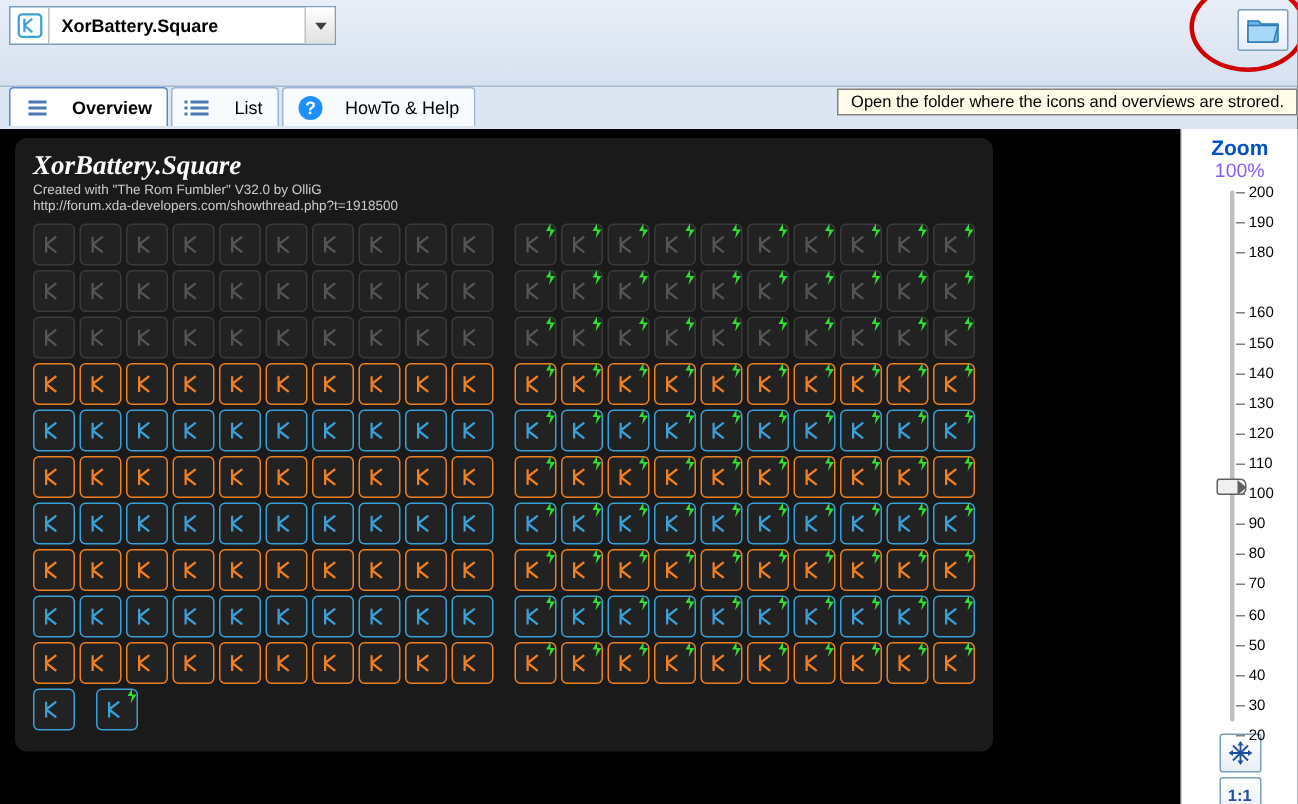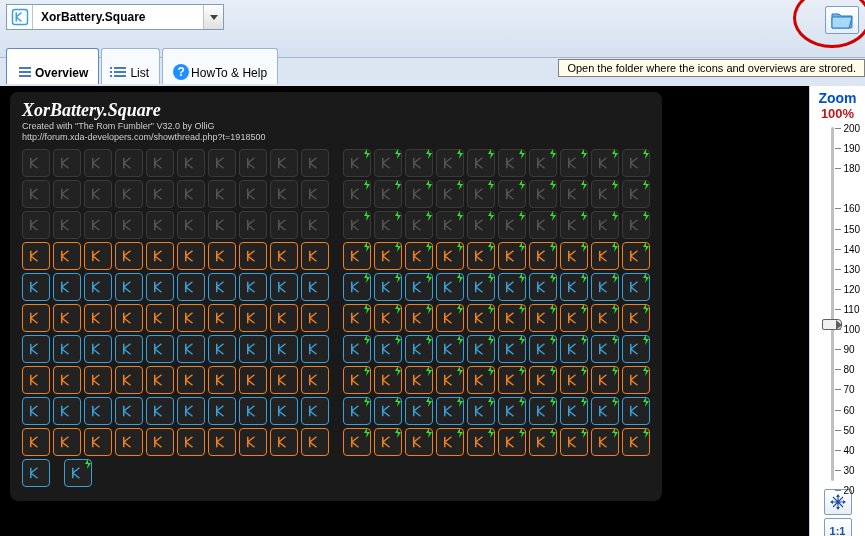--- a/index.html
+++ b/index.html
@@ -6,21 +6,21 @@
 body { font-family: Tahoma, Arial, sans-serif; font-size: 12px; background: #dce5f2; width: 865px; height: 536px; overflow: hidden; position: relative; }
 .top-bar { height: 58px; background: linear-gradient(#e8eef7, #d6e1f0); border-bottom: 1px solid #a8b8d0; padding: 4px 6px; display: flex; align-items: flex-start; justify-content: space-between; }
 .dropdown-wrap { display: flex; align-items: center; border: 1px solid #7b9ebd; background: #fff; height: 26px; }
 .dd-icon { width: 26px; height: 24px; display: flex; align-items: center; justify-content: center; border-right: 1px solid #c0c0c0; }
 .dd-icon svg { width: 18px; height: 18px; }
 .dd-text { padding: 0 8px; width: 170px; font-weight: bold; font-size: 12px; }
 .dd-arrow { width: 20px; height: 24px; border-left: 1px solid #c0c0c0; display: flex; align-items: center; justify-content: center; background: linear-gradient(#fff,#e0e0e0); cursor: pointer; }
 .folder-btn { width: 34px; height: 28px; border: 1px solid #7b9ebd; background: linear-gradient(#fff,#e6eefc); display: flex; align-items: center; justify-content: center; cursor: pointer; border-radius: 2px; margin-top: 2px; }
 .tooltip-box { position: absolute; top: 59px; right: 0; background: #fffde9; border: 1px solid #808080; padding: 2px 8px; font-size: 11px; z-index: 10; }
 .tabs-row { display: flex; padding: 0 6px; height: 28px; align-items: flex-end; gap: 2px; margin-top: -2px; }
-.tab { display: flex; align-items: flex-end; gap: 2px; padding: 4px 10px; border: 1px solid #9bb3d4; border-bottom: none; border-radius: 3px 3px 0 0; background: #f8fbfe; cursor: pointer; height: 36px; }
+.tab { display: flex; align-items: center; gap: 15px; padding: 4px 10px; border: 1px solid #9bb3d4; border-bottom: none; border-radius: 3px 3px 0 0; background: #f8fbfe; cursor: pointer; height: 26px; }
 .tab.active { background: #fff; font-weight: bold; border-color: #5a8ac6; }
 .tab-icon { width: 16px; height: 16px; display: flex; align-items: center; justify-content: center; }
 .icon-lines { display: flex; flex-direction: column; gap: 2px; }
 .icon-lines span { width: 12px; height: 2px; background: #4a78b8; }
 .icon-grid { display: grid; grid-template-columns: repeat(3,3px); gap: 1px; }
 .icon-grid span { width: 3px; height: 3px; background: #4a78b8; }
 .icon-list { display: flex; flex-direction: column; gap: 2px; }
 .icon-list span { width: 12px; height: 2px; background: #4a78b8; position: relative; }
 .icon-list span::before { content:''; position:absolute; left:-4px; top:0; width:2px; height:2px; background:#4a78b8; }
 .help-circ { width: 16px; height: 16px; border-radius: 50%; background: #1e90ff; color: #fff; font-weight: bold; text-align: center; line-height: 16px; font-size: 12px; }
@@ -35,23 +35,23 @@
 .bicon { width: 28px; height: 28px; border-radius: 4px; background: #222; position: relative; display:flex; align-items:center; justify-content:center; }
 .bicon svg { width: 18px; height: 14px; }
 .bicon.b-dark { border: 1px solid #3a3a3a; }
 .bicon.b-blue { border: 1px solid #3aa0d8; }
 .bicon.b-orange { border: 1px solid #f08020; }
 .bicon .k { stroke-width: 2; fill: none; }
 .bicon.b-dark .k { stroke: #555; }
 .bicon.b-blue .k { stroke: #3aa0d8; }
 .bicon.b-orange .k { stroke: #f08020; }
 .bicon .bolt { position:absolute; top:-1px; right:-1px; width:8px; height:10px; }
-.zoom-panel { width: 56px; background: #fff; border-left: 1px solid #c8d4e6; padding: 4px 2px; text-align: center; }
+.zoom-panel { width: 78px; background: #fff; border-left: 1px solid #c8d4e6; padding: 4px 2px; text-align: center; }
 .zoom-title { color: #0050c8; font-weight: bold; font-size: 14px; }
-.zoom-pct { color: #b91c1c; font-weight: bold; font-size: 13px; margin-bottom: 2px; }
+.zoom-pct { color: #8b5cf6; font-weight: normal; font-size: 13px; margin-bottom: 2px; }
 .slider-wrap { position: relative; height: 362px; margin: 0 auto; width: 50px; }
 .slider-track { position: absolute; left: 18px; top: 4px; bottom: 4px; width: 3px; background: #c0c0c0; border-radius: 2px; }
 .slider-ticks { position: absolute; left: 0; top: 0; bottom: 0; width: 100%; }
 .tick { position: absolute; display:flex; align-items:center; width:100%; }
 .tick-line { width: 6px; height: 1px; background: #808080; margin-left: 22px; }
 .tick-lbl { font-size: 10px; color: #000; margin-left: 3px; }
 .thumb { position: absolute; left: 9px; width: 20px; height: 11px; background: #f0f0f0; border: 1px solid #606060; border-radius: 2px 4px 4px 2px; }
 .thumb::after{content:'';position:absolute;right:-6px;top:0;border:5px solid transparent;border-left:6px solid #606060;}
 .zoom-btns { margin-top: 4px; display: flex; flex-direction: column; gap: 3px; align-items: center; }
 .zbtn { width: 28px; height: 26px; border: 1px solid #7b9ebd; background: linear-gradient(#fff,#e8eef7); border-radius: 2px; display:flex; align-items:center; justify-content:center; cursor:pointer; font-size:11px; font-weight:bold; color:#2050a0;}

